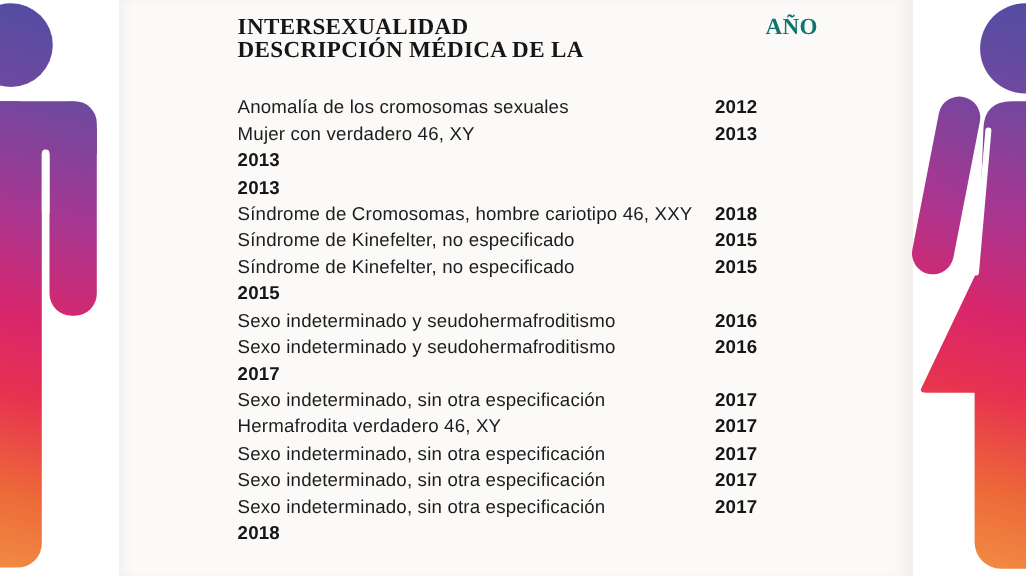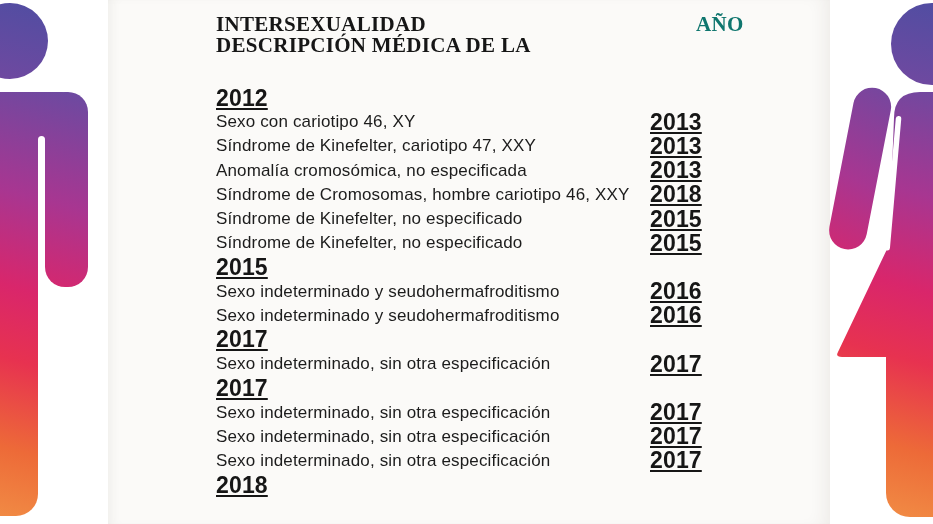--- a/index.html
+++ b/index.html
@@ -62,25 +62,24 @@
     align-items: center;
     white-space: nowrap;
   }
   .row .desc {
     flex: 0 0 434px;
     font-size: 17px;
     letter-spacing: 0.15px;
     color: #1c1c1c;
   }
   .row .year {
-    font-size: 23px;
+    font-size: 17px;
     font-weight: bold;
     letter-spacing: 0.15px;
     color: #161616;
-    text-decoration: underline;
   }
 </style>
 </head>
 <body>
 
 <div class="stage">
 
   <div class="panel"></div>
 
   <svg class="figures-svg" width="933" height="524" viewBox="0 0 933 524">
@@ -131,35 +130,34 @@
   </svg>
 
   <div class="table-header">
     <div>INTERSEXUALIDAD</div>
     <div>DESCRIPCIÓN MÉDICA DE LA</div>
   </div>
   <div class="year-header">AÑO</div>
 
   <div class="rows">
     <div class="row">
+      <span class="desc">Anomalía de los cromosomas sexuales</span>
       <span class="year">2012</span>
     </div>
 
     <div class="row">
-      <span class="desc">Sexo con cariotipo 46, XY</span>
+      <span class="desc">Mujer con verdadero 46, XY</span>
       <span class="year">2013</span>
     </div>
 
     <div class="row">
-      <span class="desc">Síndrome de Kinefelter, cariotipo 47, XXY</span>
       <span class="year">2013</span>
     </div>
 
     <div class="row">
-      <span class="desc">Anomalía cromosómica, no especificada</span>
       <span class="year">2013</span>
     </div>
 
     <div class="row">
       <span class="desc">Síndrome de Cromosomas, hombre cariotipo 46, XXY</span>
       <span class="year">2018</span>
     </div>
 
     <div class="row">
       <span class="desc">Síndrome de Kinefelter, no especificado</span>
@@ -188,20 +186,21 @@
     <div class="row">
       <span class="year">2017</span>
     </div>
 
     <div class="row">
       <span class="desc">Sexo indeterminado, sin otra especificación</span>
       <span class="year">2017</span>
     </div>
 
     <div class="row">
+      <span class="desc">Hermafrodita verdadero 46, XY</span>
       <span class="year">2017</span>
     </div>
 
     <div class="row">
       <span class="desc">Sexo indeterminado, sin otra especificación</span>
       <span class="year">2017</span>
     </div>
 
     <div class="row">
       <span class="desc">Sexo indeterminado, sin otra especificación</span>

